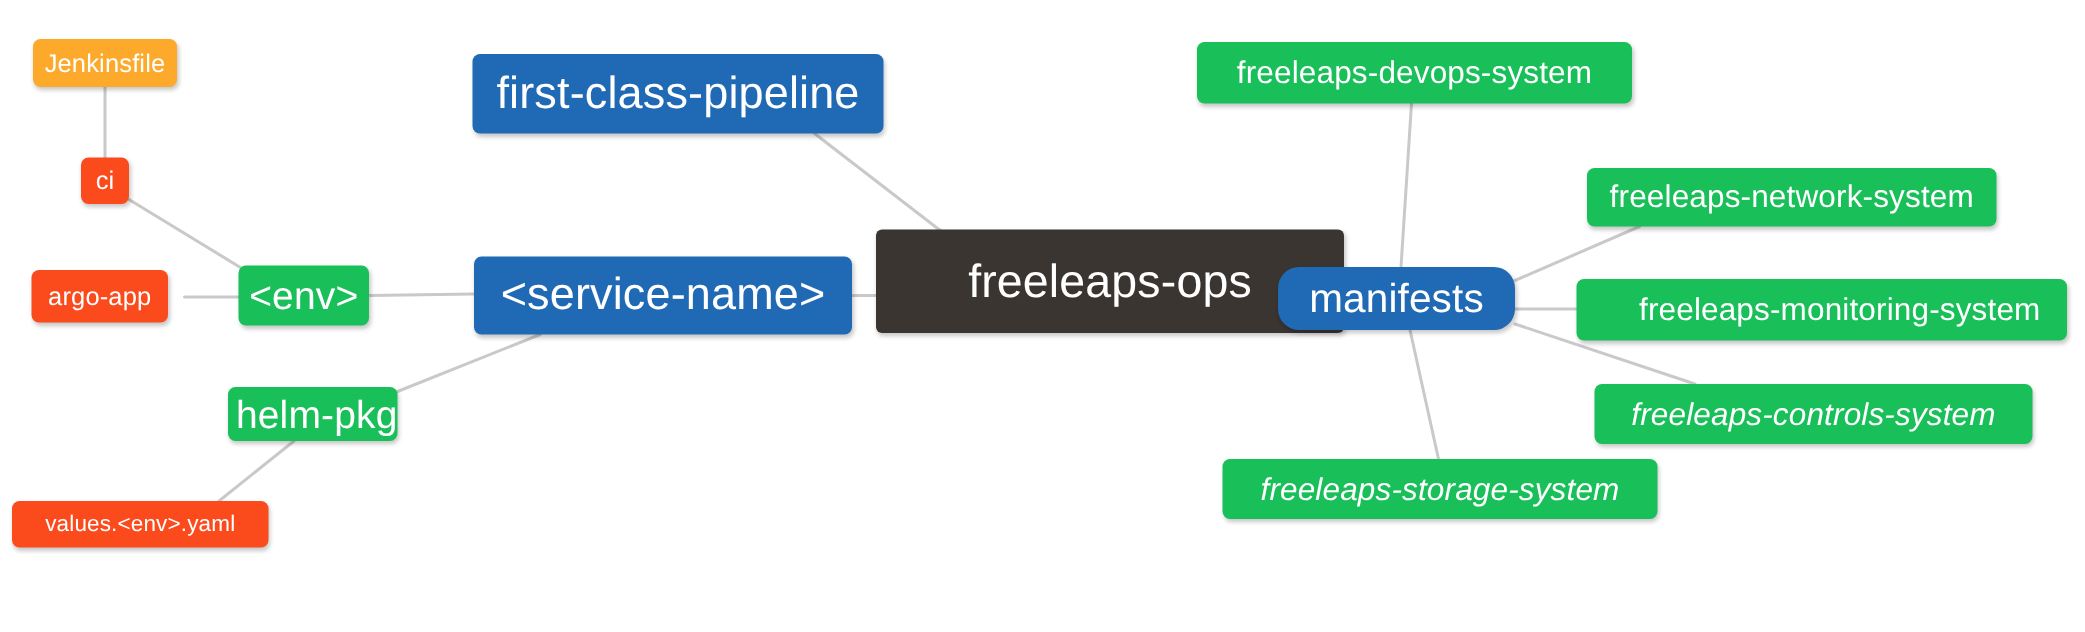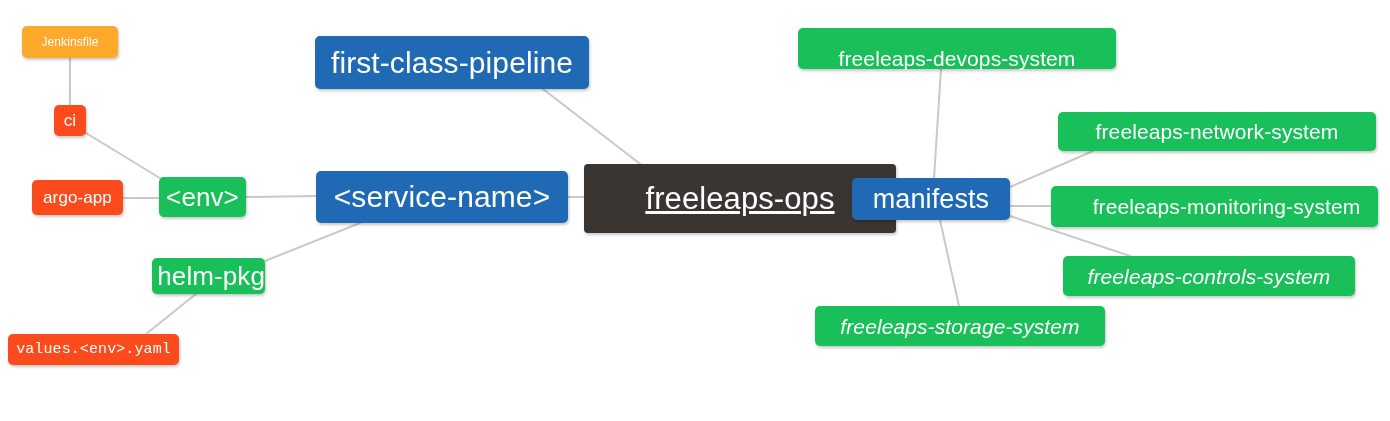--- a/index.html
+++ b/index.html
@@ -43,38 +43,39 @@
     background: #3b3531;
     font-size: 31px;
     border-radius: 4px;
   }
   .node.level1 {
     background: #2069b4;
     font-size: 30px;
   }
   .node.level1.small {
     font-size: 27px;
+    border-radius: 14px;
   }
   .node.level2 {
     background: #19bf59;
     font-size: 21px;
   }
   .node.level2.big {
     font-size: 26px;
   }
   .node.level3-red {
     background: #fb4a1c;
     font-size: 17px;
   }
   .node.level3-red.tiny {
     font-size: 15px;
   }
   .node.level3-orange {
     background: #fca92c;
-    font-size: 12px;
+    font-size: 17px;
   }
 </style>
 </head>
 <body>
 
 <div id="mindmap">
   <svg id="edges" xmlns="http://www.w3.org/2000/svg">
       <line x1="70" y1="58" x2="70" y2="105" stroke="#c9c9c9" stroke-width="2" stroke-linecap="round"></line>
       <line x1="86" y1="133" x2="163" y2="180" stroke="#c9c9c9" stroke-width="2" stroke-linecap="round"></line>
       <line x1="123" y1="198" x2="159" y2="198" stroke="#c9c9c9" stroke-width="2" stroke-linecap="round"></line>
@@ -90,48 +91,48 @@
       <line x1="1010" y1="216" x2="1130" y2="256" stroke="#c9c9c9" stroke-width="2" stroke-linecap="round"></line>
       <line x1="940" y1="220" x2="959" y2="306" stroke="#c9c9c9" stroke-width="2" stroke-linecap="round"></line>
     </svg>
   <div id="node-layer">
       <div class="node level3-orange" style="left: 22px; top: 26px; width: 96px; height: 32px;">
         <span>Jenkinsfile</span>
       </div>
       <div class="node level3-red" style="left: 54px; top: 105px; width: 32px; height: 31px;">
         <span>ci</span>
       </div>
-      <div class="node level3-red" style="left: 32px; top: 180px; width: 91px; height: 35px;">
+      <div class="node level3-red" style="left: 21px; top: 180px; width: 91px; height: 35px;">
         <span>argo-app</span>
       </div>
-      <div class="node level3-red tiny" style="left: 8px; top: 334px; width: 171px; height: 31px; font-family: Liberation Mono, monospace;">
+      <div class="node level3-red tiny" style="left: 8px; top: 334px; width: 171px; height: 31px;">
         <span>values.&lt;env&gt;.yaml</span>
       </div>
       <div class="node level2 big" style="left: 159px; top: 177px; width: 87px; height: 40px;">
         <span>&lt;env&gt;</span>
       </div>
       <div class="node level2 big" style="left: 152px; top: 258px; width: 113px; height: 36px; justify-content: flex-end;">
         <span>helm-pkg</span>
       </div>
       <div class="node level1" style="left: 316px; top: 171px; width: 252px; height: 52px;">
         <span>&lt;service-name&gt;</span>
       </div>
       <div class="node level1" style="left: 315px; top: 36px; width: 274px; height: 53px;">
         <span>first-class-pipeline</span>
       </div>
-      <div class="node root" style="left: 584px; top: 164px; width: 312px; height: 69px; text-decoration: underline;">
+      <div class="node root" style="left: 584px; top: 153px; width: 312px; height: 69px;">
         <span>freeleaps-ops</span>
       </div>
       <div class="node level1 small" style="left: 852px; top: 178px; width: 158px; height: 42px;">
         <span>manifests</span>
       </div>
-      <div class="node level2" style="left: 798px; top: 28px; width: 318px; height: 41px; align-items: flex-end;">
+      <div class="node level2" style="left: 798px; top: 28px; width: 290px; height: 41px;">
         <span>freeleaps-devops-system</span>
       </div>
-      <div class="node level2" style="left: 1058px; top: 112px; width: 318px; height: 39px;">
+      <div class="node level2" style="left: 1058px; top: 112px; width: 273px; height: 39px;">
         <span>freeleaps-network-system</span>
       </div>
       <div class="node level2" style="left: 1051px; top: 186px; width: 327px; height: 41px; padding-left: 24px;">
         <span>freeleaps-monitoring-system</span>
       </div>
       <div class="node level2" style="left: 1063px; top: 256px; width: 292px; height: 40px; font-style: italic;">
         <span>freeleaps-controls-system</span>
       </div>
       <div class="node level2" style="left: 815px; top: 306px; width: 290px; height: 40px; font-style: italic;">
         <span>freeleaps-storage-system</span>

